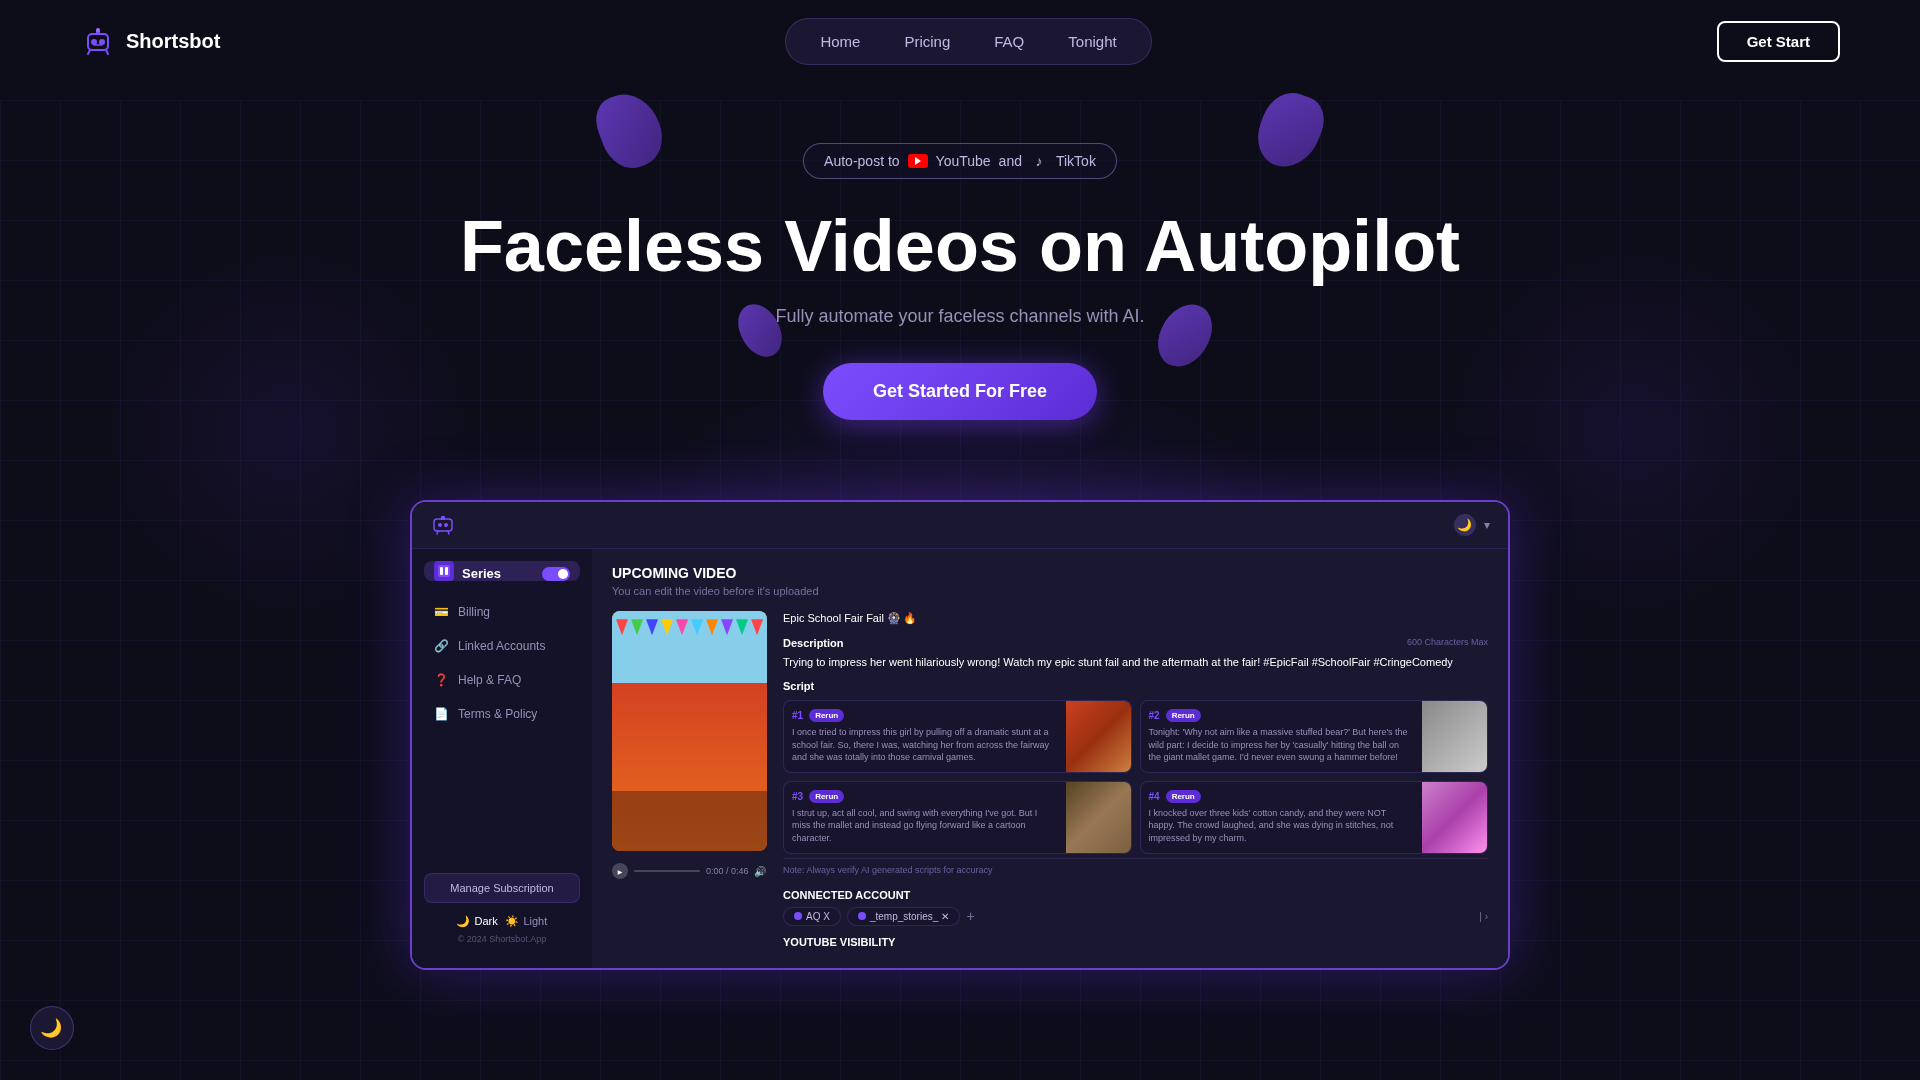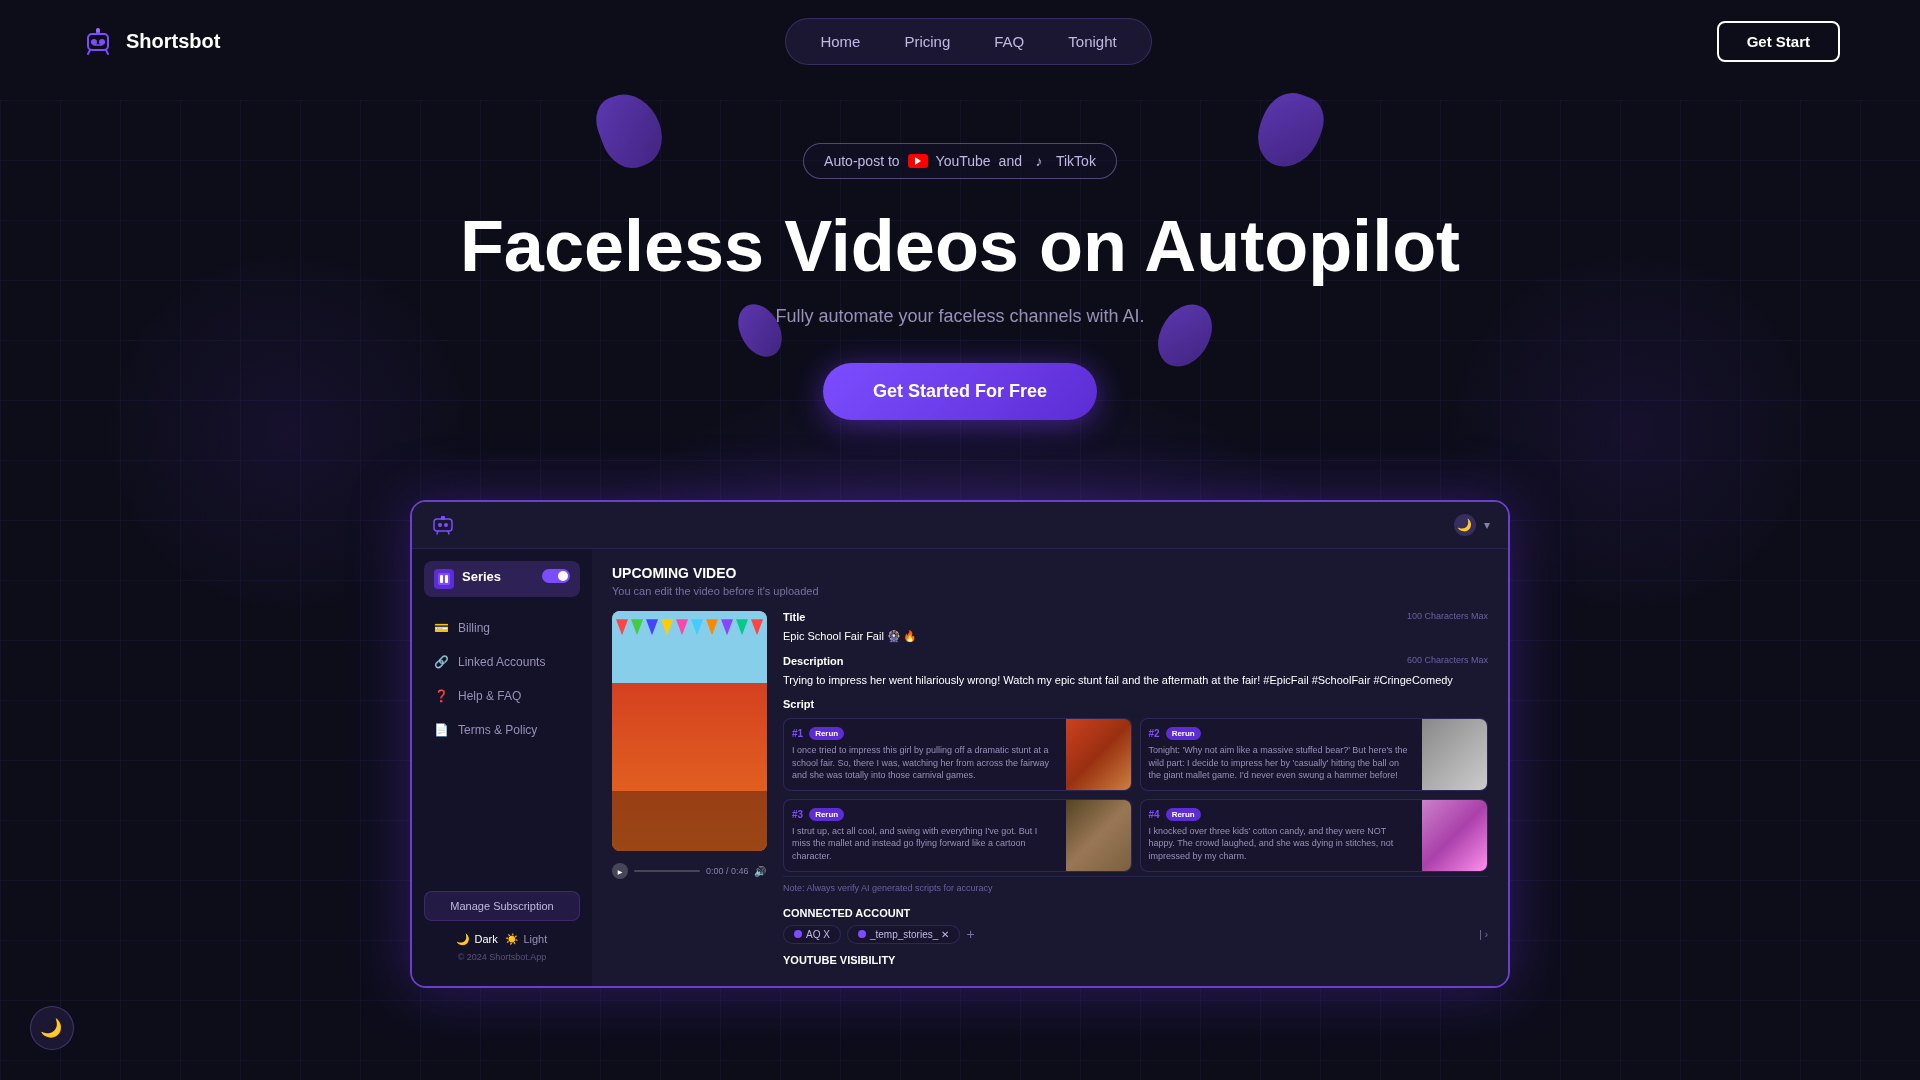--- a/index.html
+++ b/index.html
@@ -275,25 +275,25 @@
       flex-direction: column;
       justify-content: space-between;
     }
 
     .sidebar-top {
       padding: 0 12px;
     }
 
     .sidebar-series {
       display: flex;
-      align-items: flex-start;
+      align-items: flex-end;
       gap: 8px;
       background: rgba(120, 80, 220, 0.25);
       border-radius: 8px;
-      padding: 8px 10px;
+      padding: 0 10px;
       margin-bottom: 16px;
     }
 
     .series-icon {
       width: 20px; height: 20px;
       background: #5c2dd4;
       border-radius: 4px;
       display: flex;
       align-items: center;
       justify-content: center;
@@ -839,24 +839,20 @@
                   <div class="play-btn-small">▶</div>
                   <div class="progress-bar-wrap">
                     <div class="progress-fill"></div>
                   </div>
                   <span class="time-label">0:00 / 0:46</span>
                   <span class="volume-icon">🔊</span>
                 </div>
               </div>
 
               <div class="video-info">
-                <div class="info-row">
-                  <span class="info-label">Title</span>
-                  <span class="info-limit">100 Characters Max</span>
-                </div>
                 <div class="info-value">Epic School Fair Fail 🎡 🔥</div>
 
                 <div class="info-row">
                   <span class="info-label">Description</span>
                   <span class="info-limit">600 Characters Max</span>
                 </div>
                 <div class="info-value">Trying to impress her went hilariously wrong! Watch my epic stunt fail and the aftermath at the fair! #EpicFail #SchoolFair #CringeComedy</div>
 
                 <div class="info-label" style="margin-bottom:8px;">Script</div>
 

